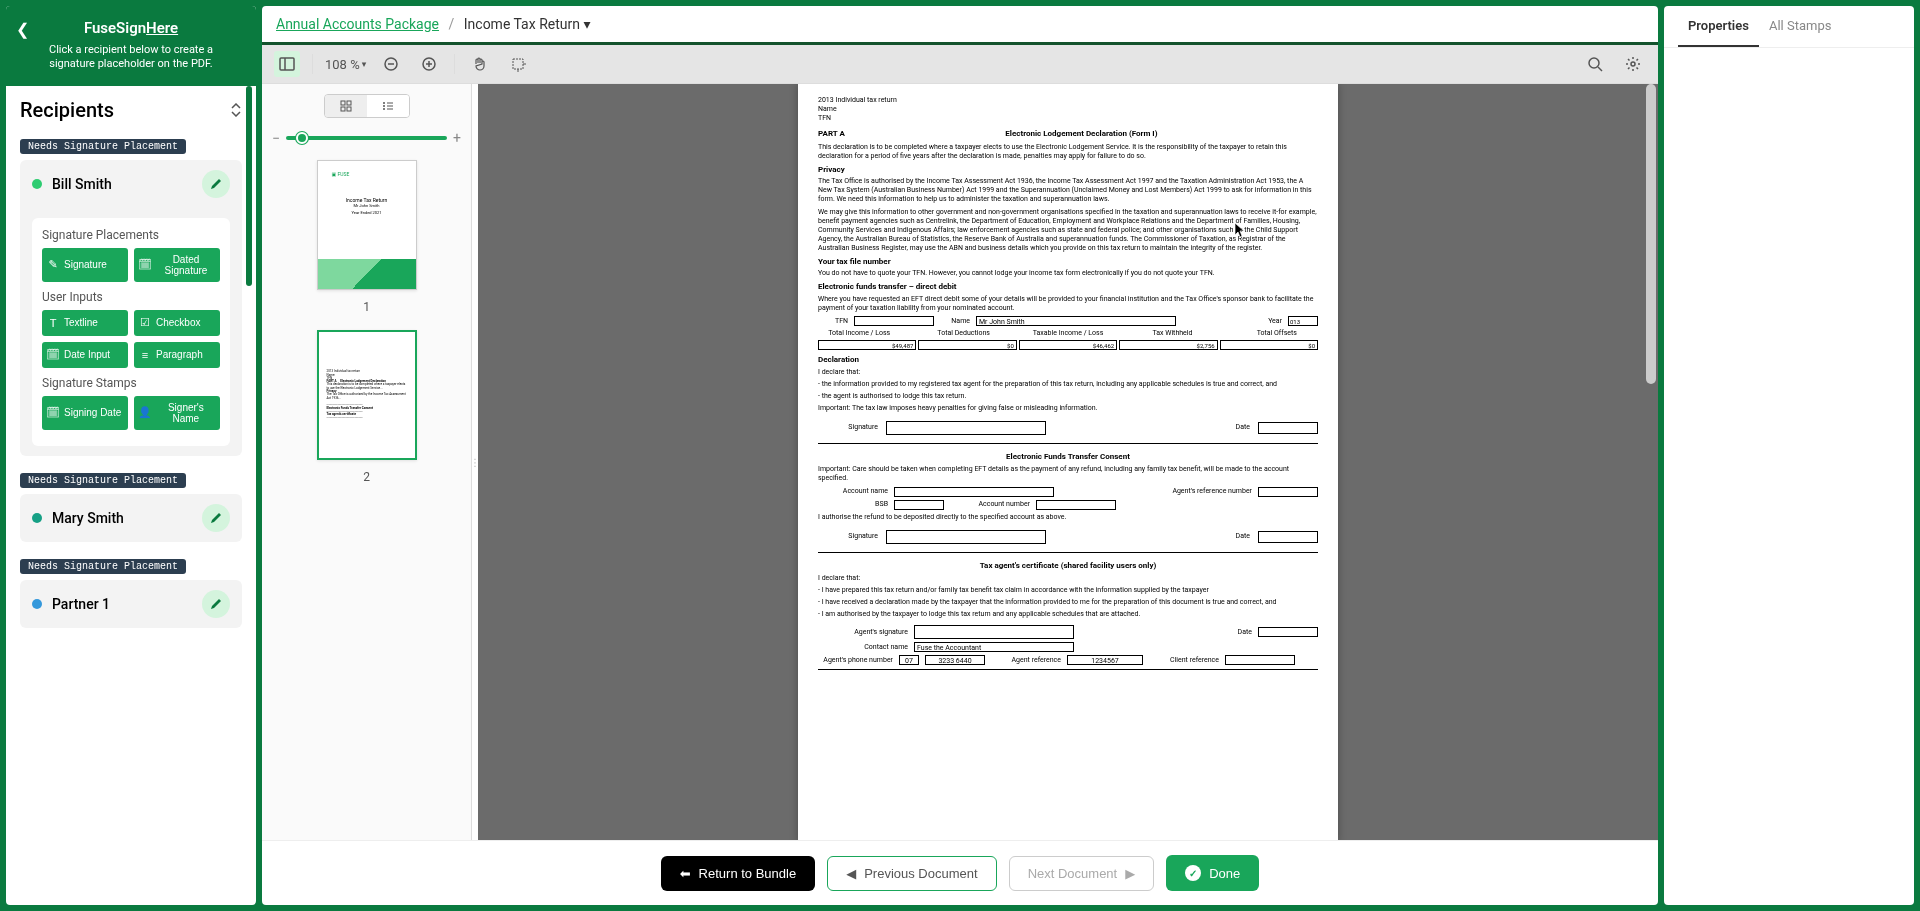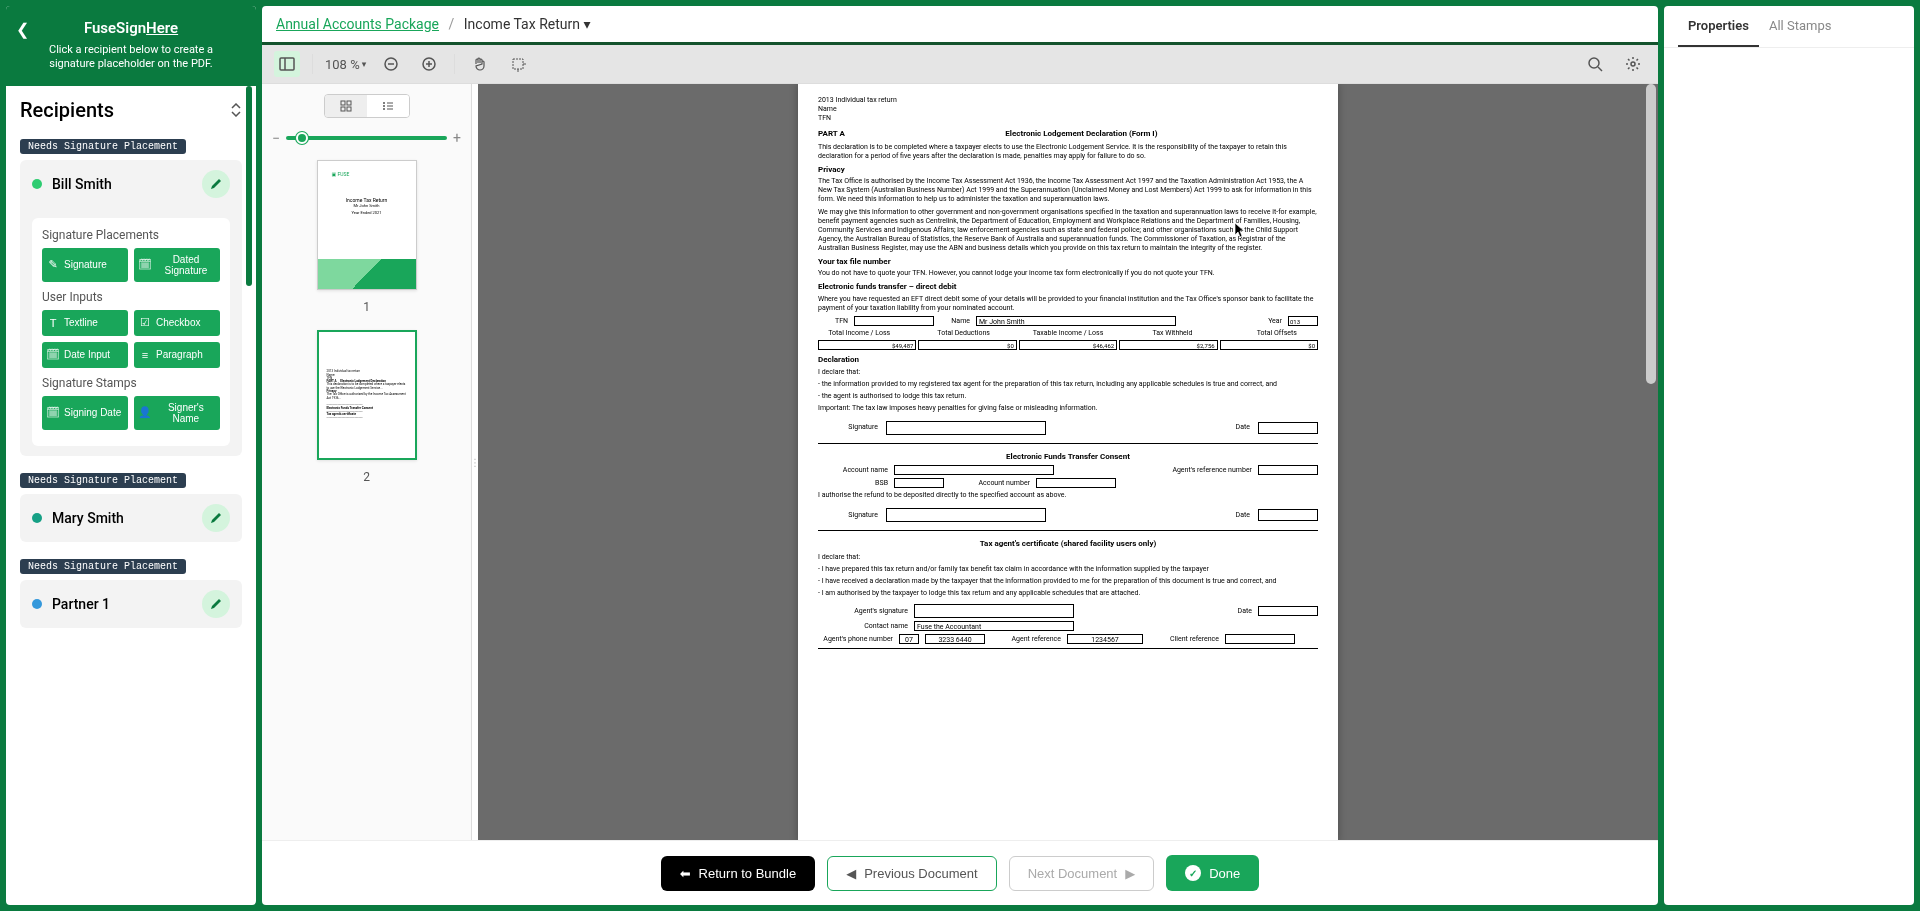--- a/index.html
+++ b/index.html
@@ -377,20 +377,21 @@
           <div class="sig-row">
             <span class="lbl">Signature</span>
             <div class="sig-box"></div>
             <span style="flex:1;"></span>
             <span class="lbl" style="width:30px;">Date</span>
             <div class="date-box"></div>
           </div>
           <div class="hr"></div>
 
           <div class="section-title">Electronic Funds Transfer Consent</div>
+          <p>Important:   Care should be taken when completing EFT details as the payment of any refund, including any family tax benefit, will be made to the account specified.</p>
 
           <div class="field-row">
             <span class="lbl" style="width:70px;">Account name</span>
             <div class="field-box" style="width:160px;"></div>
             <span style="flex:1;"></span>
             <span class="lbl">Agent's reference number</span>
             <div class="field-box" style="width:60px;"></div>
           </div>
           <div class="field-row">
             <span class="lbl" style="width:70px;">BSB</span>

